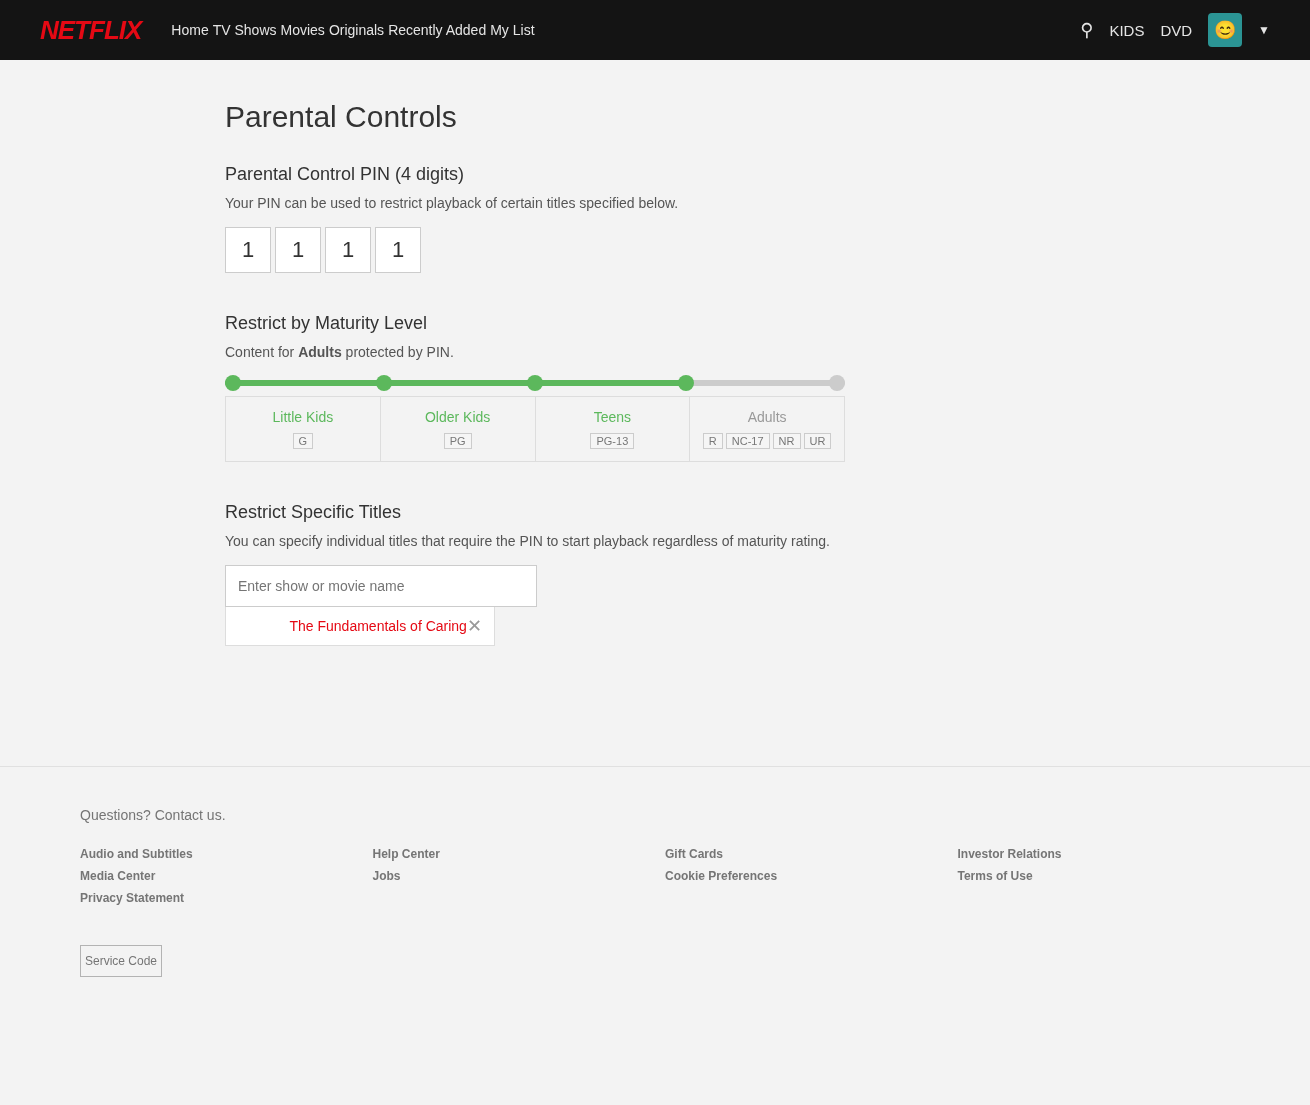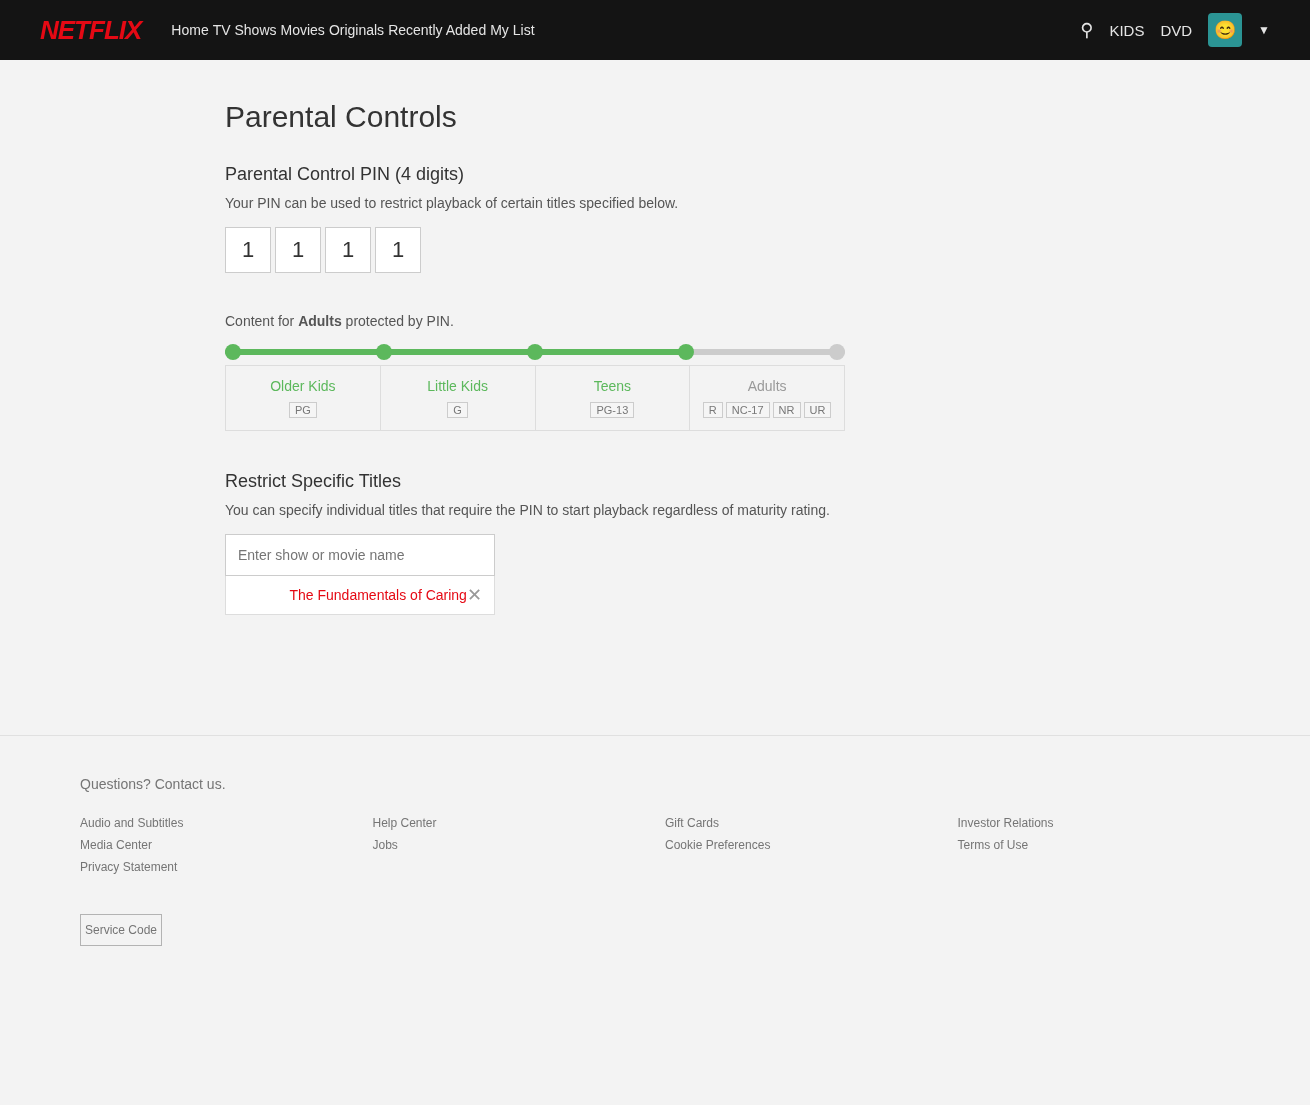--- a/index.html
+++ b/index.html
@@ -199,21 +199,21 @@
     .rating-badge {
       font-size: 11px;
       color: #777;
       border: 1px solid #ccc;
       padding: 1px 5px;
       background: #f5f5f5;
     }
 
     
     .search-input {
-      width: 270px;
+      width: 312px;
       height: 42px;
       border: 1px solid #ccc;
       padding: 0 12px;
       font-size: 14px;
       color: #999;
       outline: none;
       background: white;
       display: block;
       margin-bottom: 0;
     }
@@ -254,20 +254,21 @@
       margin-bottom: 24px;
     }
     .footer-contact a {
       color: #757575;
     }
     .footer-links {
       display: grid;
       grid-template-columns: repeat(4, 1fr);
       gap: 8px 20px;
       margin-bottom: 40px;
+      font-weight: bold;
     }
     .footer-link {
       font-size: 12px;
       color: #757575;
       text-decoration: none;
       cursor: pointer;
     }
     .service-code-btn {
       font-size: 12px;
       color: #757575;
@@ -309,48 +310,49 @@
     <p class="section-desc">Your PIN can be used to restrict playback of certain titles specified below.</p>
     <div class="pin-inputs">
       <input class="pin-input" type="text" maxlength="1" value="1" style="">
       <input class="pin-input" type="text" maxlength="1" value="1" style="">
       <input class="pin-input" type="text" maxlength="1" value="1" style="">
       <input class="pin-input" type="text" maxlength="1" value="1" style="">
     </div>
   </section>
 
   <section class="maturity-section">
+    <h2 class="section-title">Restrict by Maturity Level</h2>
     <p class="maturity-desc">
       <span>Content for </span><strong>Adults</strong><span> protected by PIN.</span>
     </p>
 
     <div class="slider-container">
       <div class="slider-track">
         <div class="slider-fill"></div>
       </div>
       <div class="slider-dots">
         <div class="slider-dot"></div>
         <div class="slider-dot"></div>
         <div class="slider-dot"></div>
         <div class="slider-dot"></div>
         <div class="slider-dot inactive"></div>
       </div>
     </div>
 
     <div class="maturity-labels">
       <div class="maturity-col">
+        <div class="maturity-col-label">Little Kids</div>
+        <div class="rating-badges">
+          <span class="rating-badge">G</span>
+        </div>
+      </div>
+      <div class="maturity-col">
         <div class="maturity-col-label">Older Kids</div>
         <div class="rating-badges">
           <span class="rating-badge">PG</span>
-        </div>
-      </div>
-      <div class="maturity-col">
-        <div class="maturity-col-label">Little Kids</div>
-        <div class="rating-badges">
-          <span class="rating-badge">G</span>
         </div>
       </div>
       <div class="maturity-col">
         <div class="maturity-col-label">Teens</div>
         <div class="rating-badges">
           <span class="rating-badge">PG-13</span>
         </div>
       </div>
       <div class="maturity-col inactive">
         <div class="maturity-col-label">Adults</div>

